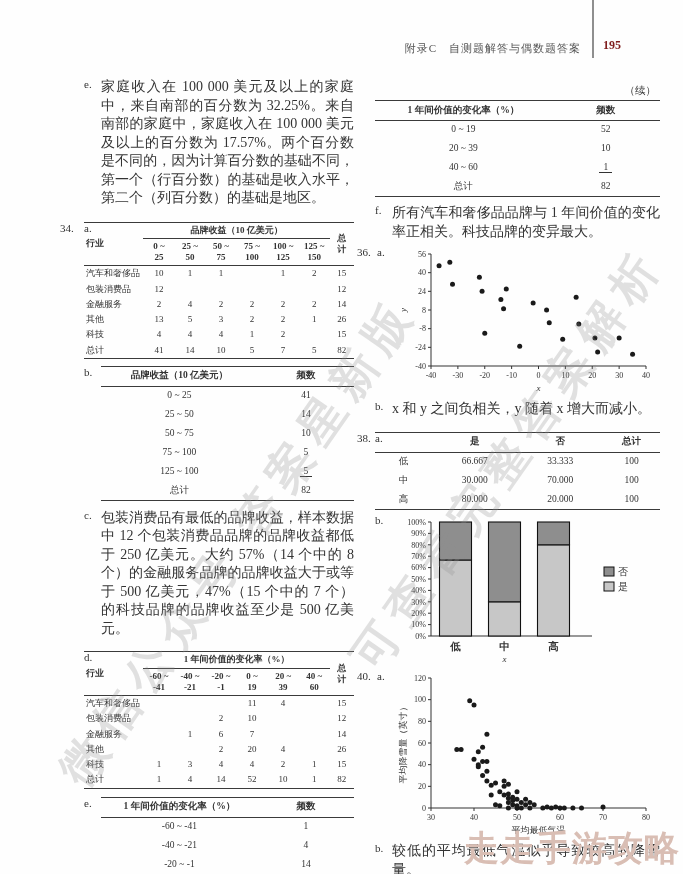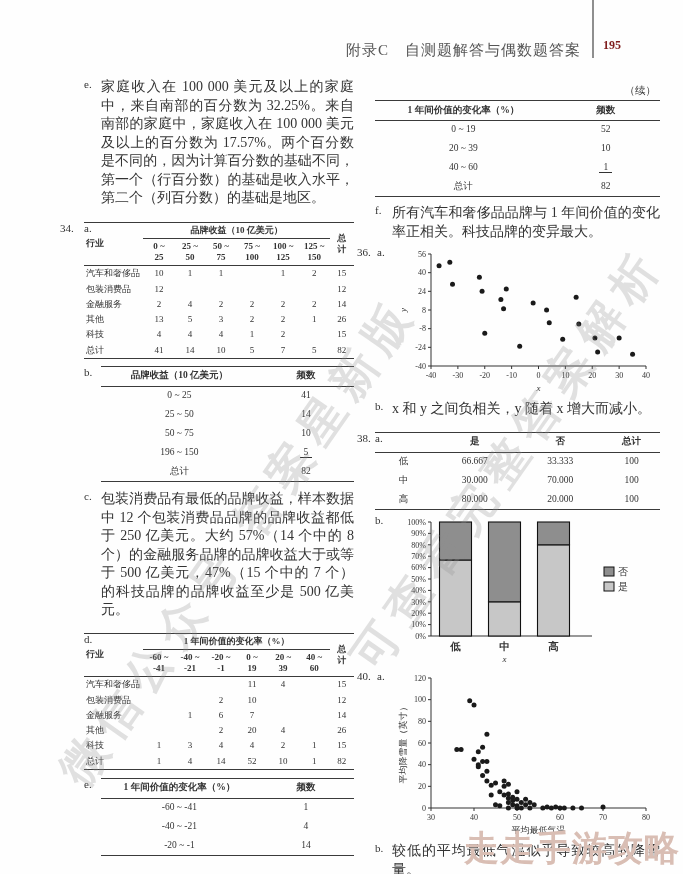--- a/index.html
+++ b/index.html
@@ -1,19 +1,19 @@
 <!DOCTYPE html>
 <html><head>
 <meta charset="utf-8">
 <style>
   html,body{margin:0;padding:0;background:#ffffff;}
   .page{position:relative;width:683px;height:874px;background:#fefefe;overflow:hidden;
         font-family:"Liberation Serif","DejaVu Serif",serif;color:#333;}
   
-  .head-title{position:absolute;top:41px;right:102px;font-size:15px;color:#555;letter-spacing:1px;}
+  .head-title{position:absolute;top:41px;right:102px;font-size:11px;color:#555;letter-spacing:1px;}
   .head-rule{position:absolute;top:0;left:592px;width:2px;height:58px;background:#8f8f8f;}
   .head-page{position:absolute;top:38px;left:603px;font-size:12px;color:#7f1d1d;font-weight:bold;}
   
   .col{position:absolute;z-index:1;}
   .col-left{left:84px;top:78px;width:270px;}
   .col-right{left:375px;top:84px;width:285px;}
   
   .item{position:relative;padding-left:17px;margin:0 0 6px 0;}
   .ilabel{position:absolute;left:0;top:0;font-size:11px;}
   .qnum{position:absolute;left:-24px;top:0;font-size:11px;}
@@ -183,21 +183,25 @@
               </tr>
               <tr>
                 <td>25 ~ 50</td>
                 <td>14</td>
               </tr>
               <tr>
                 <td>50 ~ 75</td>
                 <td>10</td>
               </tr>
               <tr>
-                <td>196 ~ 150</td>
+                <td>75 ~ 100</td>
+                <td>5</td>
+              </tr>
+              <tr>
+                <td>125 ~ 100</td>
                 <td><span class="usum">5</span></td>
               </tr>
               <tr>
                 <td>总计</td>
                 <td>82</td>
               </tr>
             </tbody>
           </table>
         </div>
     </div>

